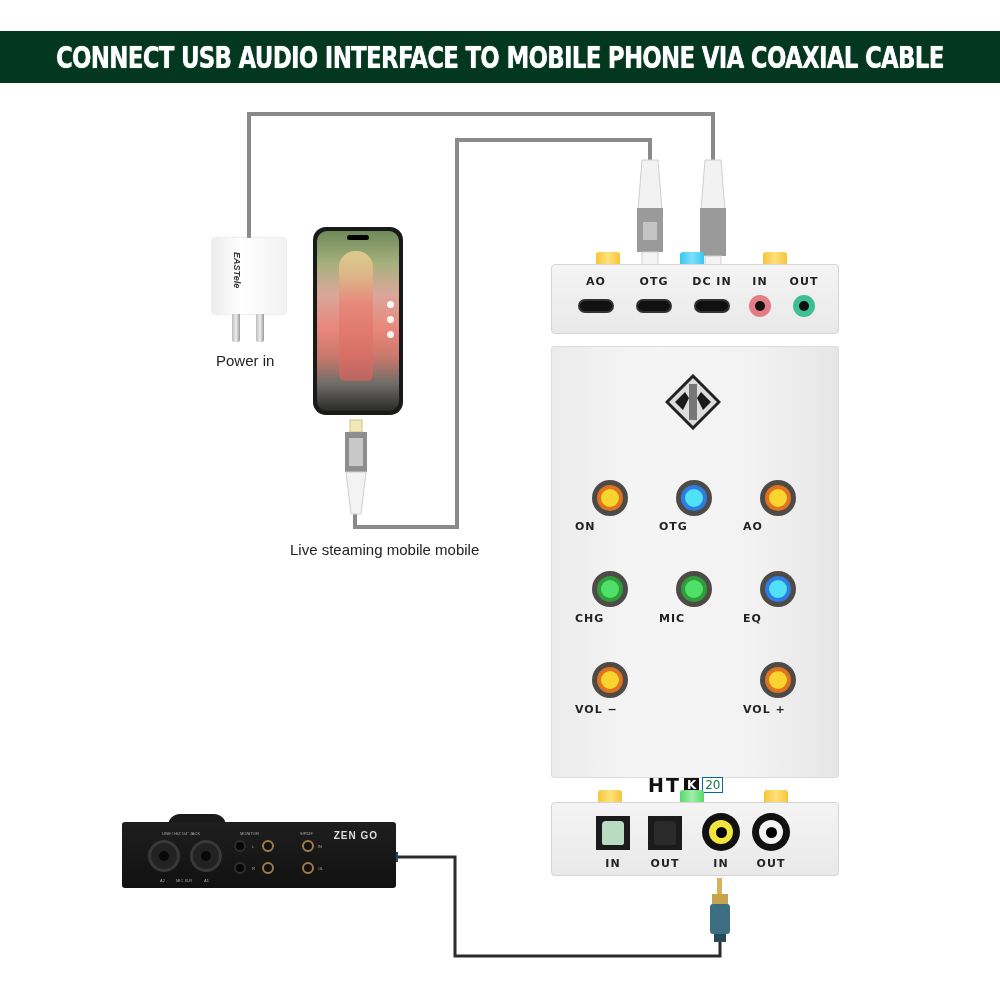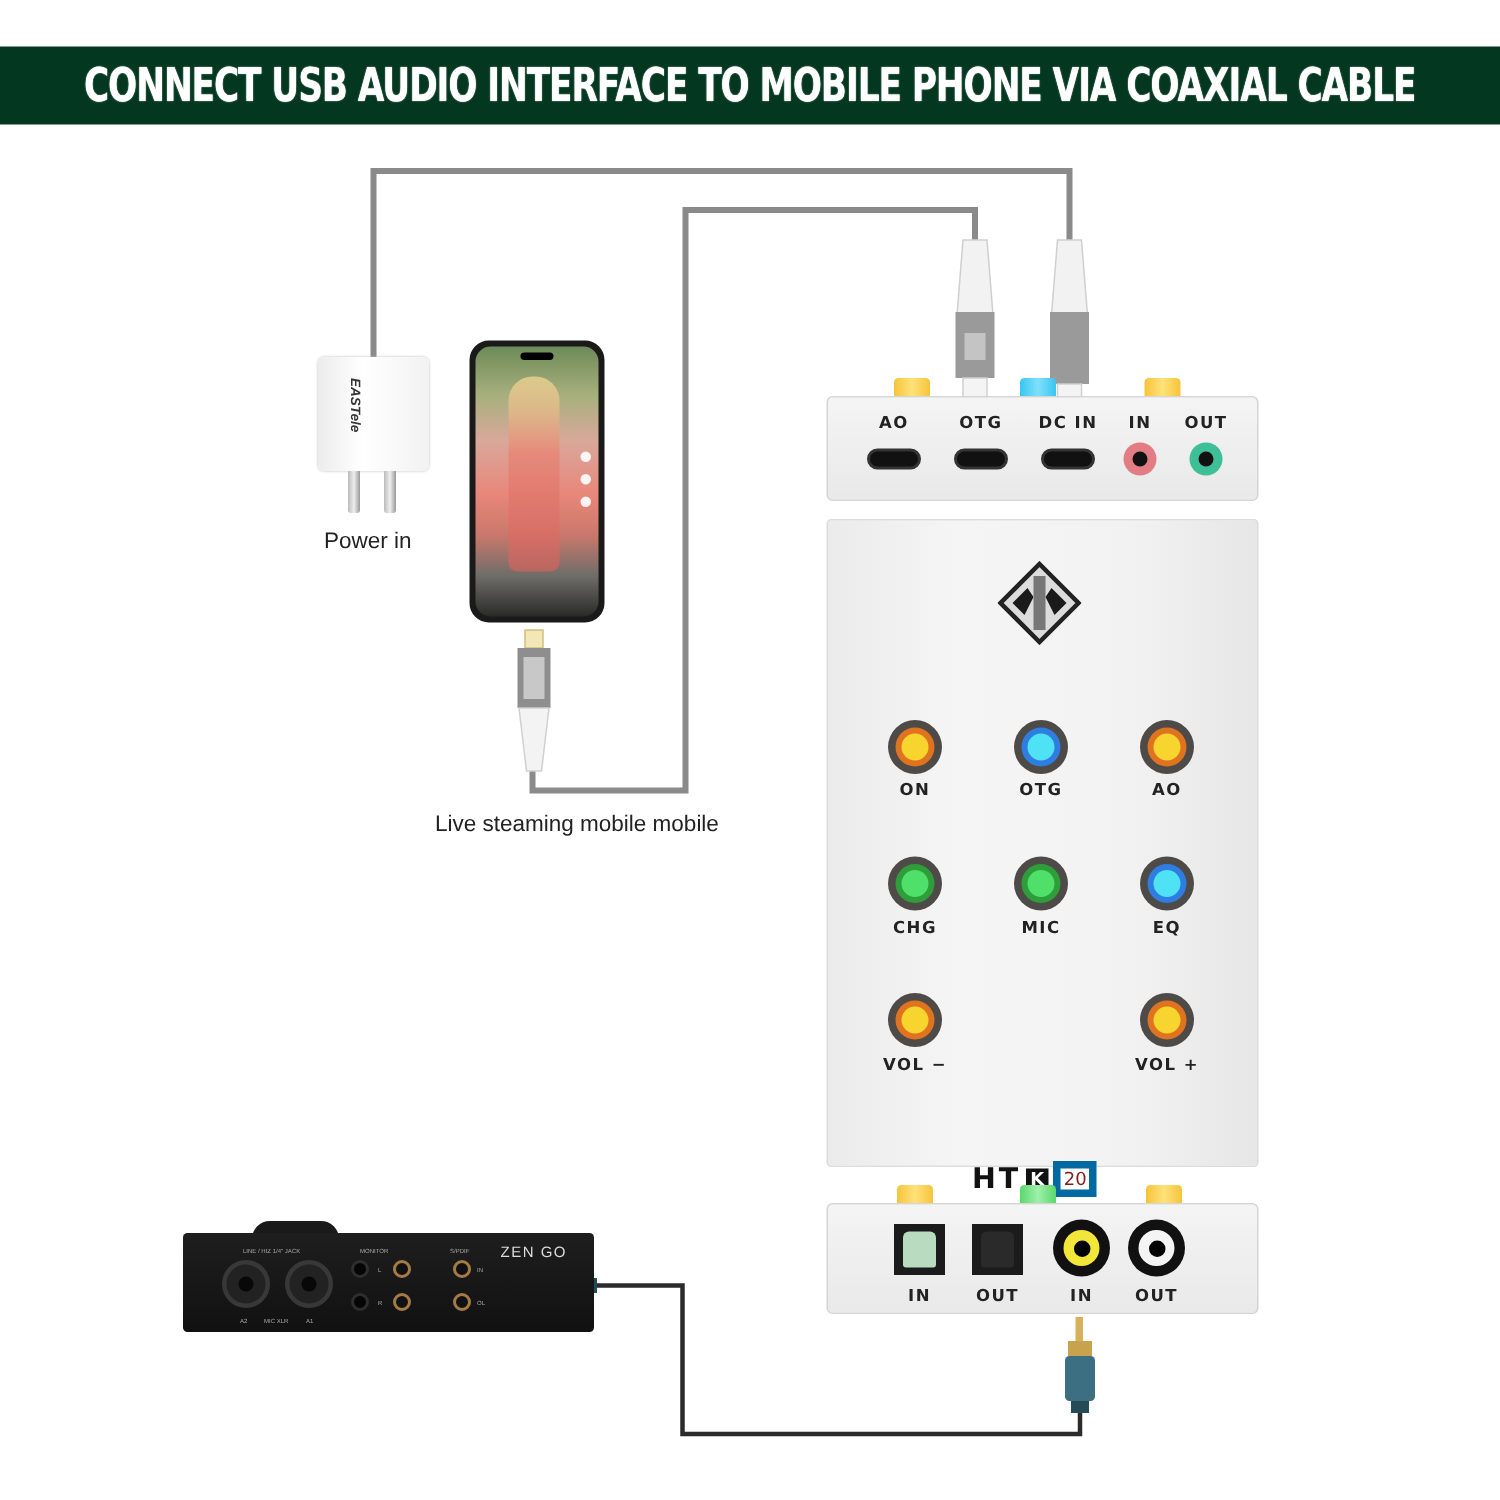--- a/index.html
+++ b/index.html
@@ -37,38 +37,38 @@
   .port-label { position: absolute; font-family: "DejaVu Sans", sans-serif; font-weight: bold; font-size: 11px; color: #222; letter-spacing: 1px; text-align: center; width: 60px; }
   .usbc-port { position: absolute; width: 36px; height: 14px; border-radius: 7px; background: #111; border: 2px solid #333; }
   .jack { position: absolute; width: 22px; height: 22px; border-radius: 50%; }
   .jack::after { content: ""; position: absolute; left: 6px; top: 6px; width: 10px; height: 10px; border-radius: 50%; background: #111; }
 
   .led-top { position: absolute; width: 24px; height: 12px; border-radius: 3px 3px 0 0; }
 
   .btn { position: absolute; width: 36px; height: 36px; border-radius: 50%; background: #4e4a47; display: flex; align-items: center; justify-content: center; }
   .btn .ring { width: 26px; height: 26px; border-radius: 50%; display: flex; align-items: center; justify-content: center; }
   .btn .core { width: 18px; height: 18px; border-radius: 50%; }
-  .btn-label { position: absolute; font-family: "DejaVu Sans", sans-serif; font-weight: bold; font-size: 11px; color: #222; width: 70px; text-align: center; letter-spacing: 1px; }
+  .btn-label { position: absolute; font-family: "DejaVu Sans", sans-serif; font-weight: bold; font-size: 11px; color: #222; width: 70px; letter-spacing: 1px; }
 
   .logo { left: 665px; top: 374px; width: 56px; height: 56px; }
   .model { left: 648px; top: 730px; display: flex; align-items: center; gap: 3px; margin-top: 44px; }
   .model-ht { font-family: "DejaVu Sans", sans-serif; font-weight: bold; font-size: 19px; color: #111; letter-spacing: 2px; }
   .model-k { background: #111; color: #fff; font-weight: bold; font-size: 12px; padding: 0 3px; font-family: "DejaVu Sans", sans-serif; }
-  .model-num { border: 5px solid #0369a1; color: #7f1d1d; font-size: 12px; padding: 0 2px; font-family: "DejaVu Sans", sans-serif; }
+  .model-num { border: 1px solid #0369a1; color: #15803d; font-size: 12px; padding: 0 2px; font-family: "DejaVu Sans", sans-serif; }
 
   .optical { position: absolute; width: 34px; height: 34px; background: #1b1b1b; display: flex; align-items: center; justify-content: center; }
   .optical .inner { width: 22px; height: 24px; border-radius: 4px 4px 2px 2px; }
   .rca { position: absolute; width: 38px; height: 38px; border-radius: 50%; background: #111; display: flex; align-items: center; justify-content: center; }
   .rca .ring { width: 24px; height: 24px; border-radius: 50%; display: flex; align-items: center; justify-content: center; }
   .rca .hole { width: 11px; height: 11px; border-radius: 50%; background: #000; }
 
   
   .zen { left: 122px; top: 822px; width: 274px; height: 66px; background: linear-gradient(180deg,#1e1e1e,#111); border-radius: 3px; }
   .zen-knob { left: 168px; top: 814px; width: 58px; height: 12px; background: #1a1a1a; border-radius: 30px 30px 0 0; }
-  .zen-brand { position: absolute; right: 18px; top: 8px; color: #ddd; font-size: 10px; font-weight: normal; letter-spacing: 1px; }
+  .zen-brand { position: absolute; right: 18px; top: 8px; color: #ddd; font-size: 10px; font-weight: bold; letter-spacing: 1px; }
   .zen-tiny { position: absolute; color: #aaa; font-size: 4px; white-space: nowrap; }
   .combo { position: absolute; width: 32px; height: 32px; border-radius: 50%; background: #222; border: 3px solid #383838; }
   .combo::after { content: ""; position: absolute; left: 8px; top: 8px; width: 10px; height: 10px; border-radius: 50%; background: #080808; }
   .small-jack { position: absolute; width: 12px; height: 12px; border-radius: 50%; background: #050505; border: 2px solid #2e2e2e; }
   .gold-jack { position: absolute; width: 12px; height: 12px; border-radius: 50%; background: #111; border: 2px solid #a27b46; }
 </style>
 </head>
 <body>
 
 <div class="abs banner">

